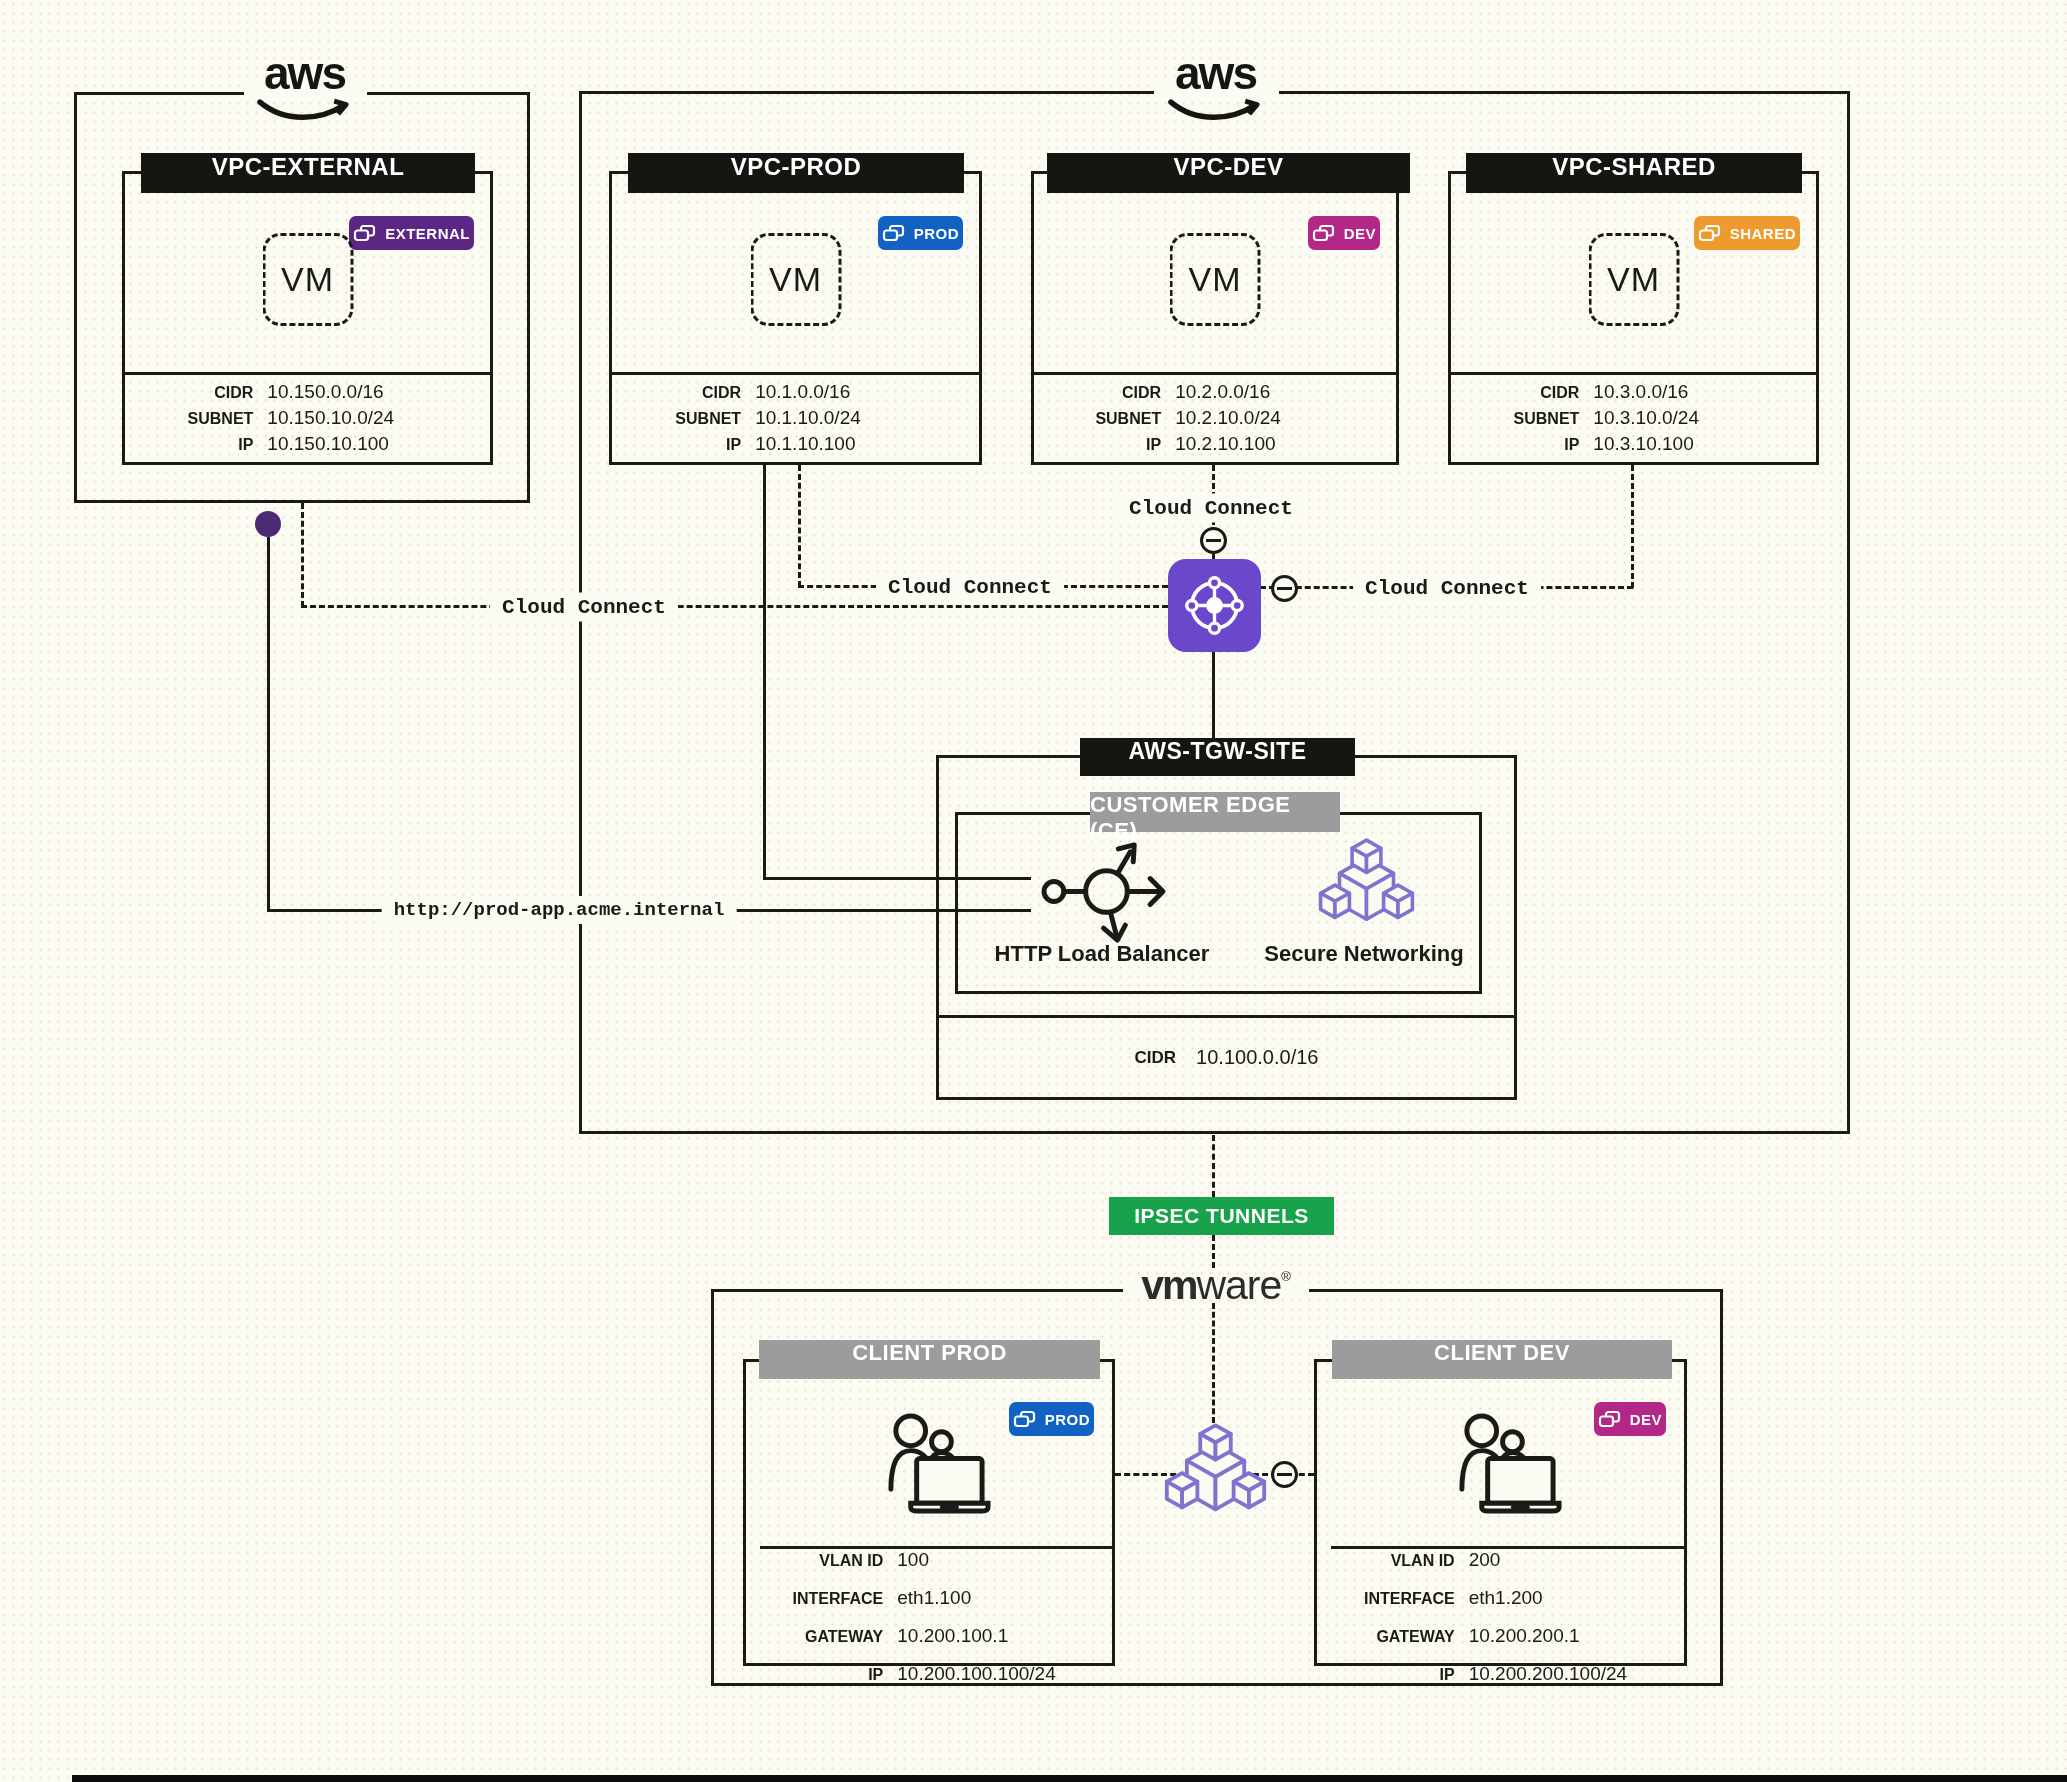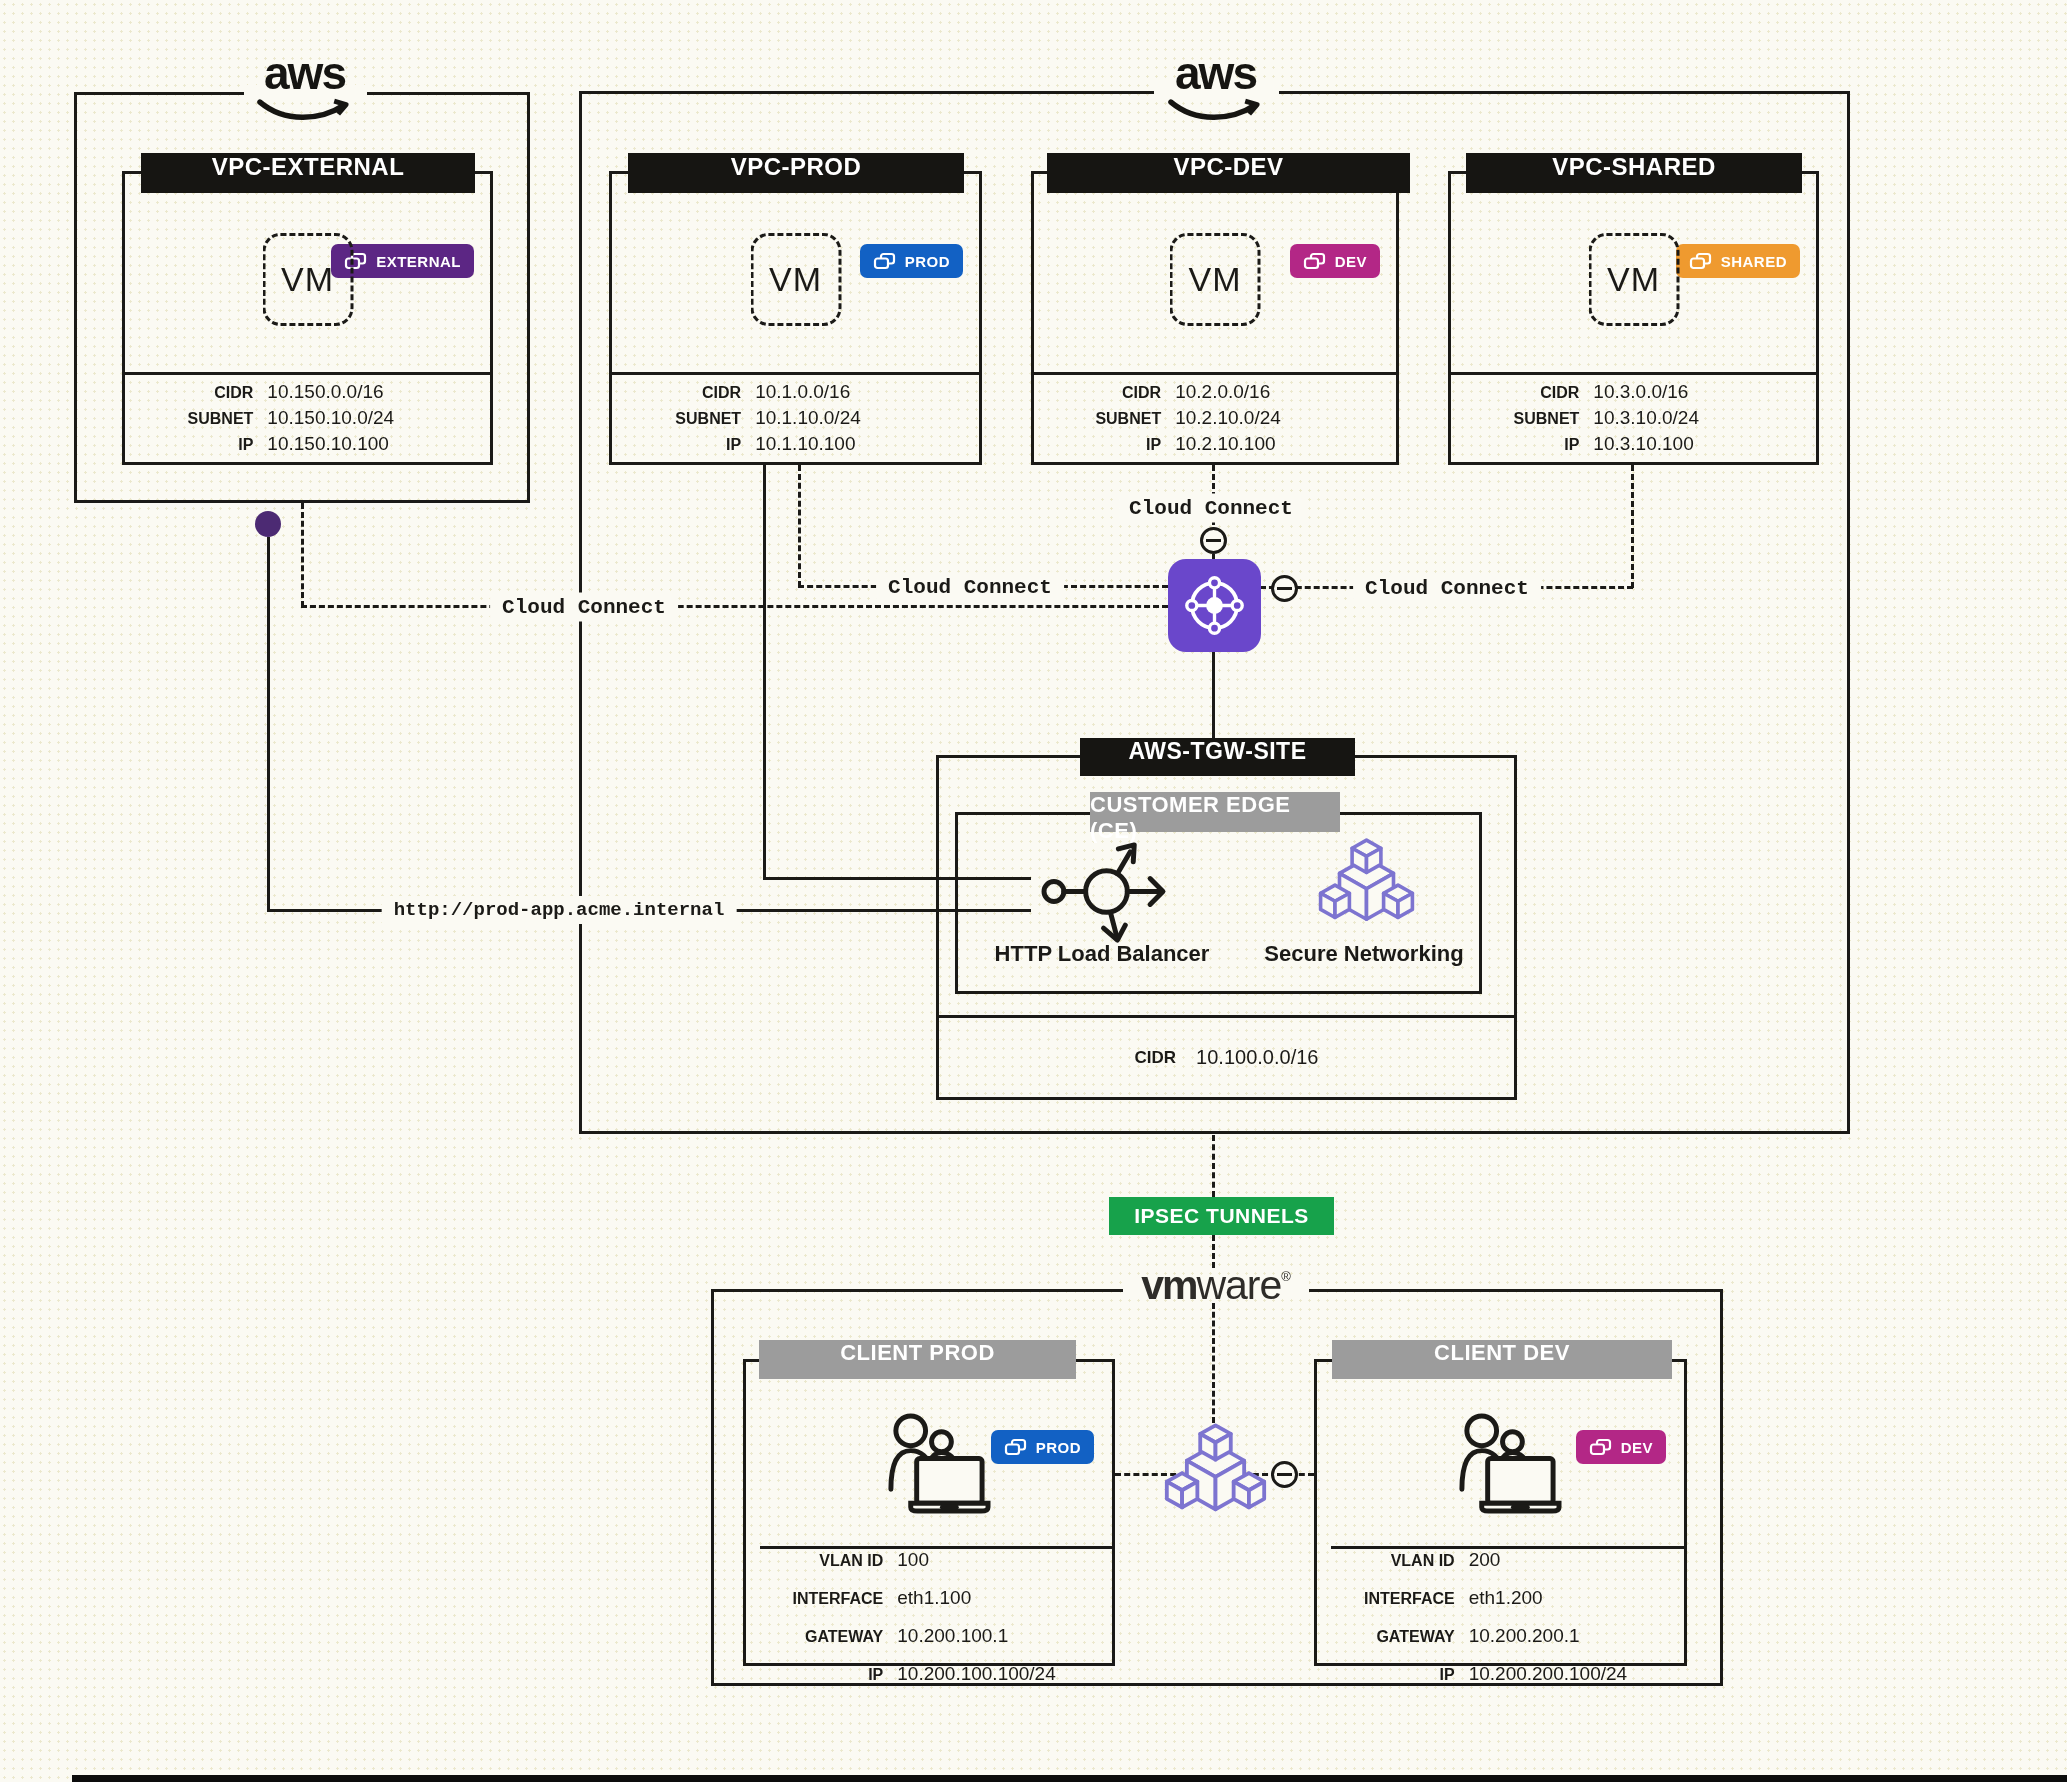--- a/index.html
+++ b/index.html
@@ -24,21 +24,21 @@
              white-space:nowrap;transform:translate(-50%,-50%);font-family:Liberation Mono, monospace;}
   .linelabel.small{font-size:19px;}
   .minus{position:absolute;width:27px;height:27px;box-sizing:border-box;border:3px solid #1b1a17;
          border-radius:50%;background:#fbfaf3;}
   .minus::after{content:"";position:absolute;left:3px;right:3px;top:50%;margin-top:-1.5px;height:3px;background:#1b1a17;}
   .gapmask{position:absolute;background:#fbfaf3;}
   .aws-logo{position:absolute;width:123px;text-align:center;line-height:1;}
   .aws-logo .t{font-size:46px;font-weight:700;letter-spacing:-2px;color:#161512;}
   .vpc-header{z-index:3;}
   .badge{position:absolute;box-sizing:border-box;height:34px;border-radius:7px;display:flex;align-items:center;
-         gap:9px;padding:0 13px;color:#fff;font-weight:700;font-size:15px;letter-spacing:0.5px;margin-top:28px;}
+         gap:9px;padding:0 4px;color:#fff;font-weight:700;font-size:15px;letter-spacing:0.5px;}
   .badge.ext{--bc:#5c2684;background:var(--bc);}
   .badge.prod{--bc:#1261c4;background:var(--bc);}
   .badge.dev{--bc:#b32786;background:var(--bc);}
   .badge.shared{--bc:#ef9a2f;background:var(--bc);}
   .vmbox{position:absolute;left:50%;transform:translateX(-50%);top:59px;width:85px;height:87px;
          border:3px dashed #1b1a17;border-radius:18px;display:flex;align-items:center;justify-content:center;
          font-size:34px;letter-spacing:1px;color:#1b1a17;font-weight:400;}
   .infosec{position:absolute;left:0;right:0;top:198px;bottom:0;border-top:3px solid #1b1a17;
            display:flex;flex-direction:column;justify-content:center;gap:3px;}
   .inforow{display:flex;align-items:baseline;line-height:22px;}
@@ -338,21 +338,21 @@
       <div class="inforow">
           <span class="l">GATEWAY</span>
           <span class="v">10.200.100.1</span>
         </div>
       <div class="inforow">
           <span class="l">IP</span>
           <span class="v">10.200.100.100/24</span>
         </div>
     </div>
   </div>
-  <div class="bar gray" style="left:759px;top:1340px;width:317px;height:39px;">
+  <div class="bar gray" style="left:759px;top:1340px;width:341px;height:39px;">
     <span>CLIENT PROD</span>
   </div>
 
   <div class="box" style="left:1314px;top:1359px;width:373px;height:307px;">
     <div class="badge dev" style="right:18px;top:40px;">
       <svg width="23" height="18" viewBox="0 0 23 18">
         <rect x="8" y="2" width="13" height="9.5" rx="2.5" fill="none" stroke="#fff" stroke-width="2.2"></rect>
         <rect x="2" y="6.5" width="13" height="9.5" rx="2.5" style="fill:var(--bc)" stroke="#fff" stroke-width="2.2"></rect>
       </svg>
       <span>DEV</span>

